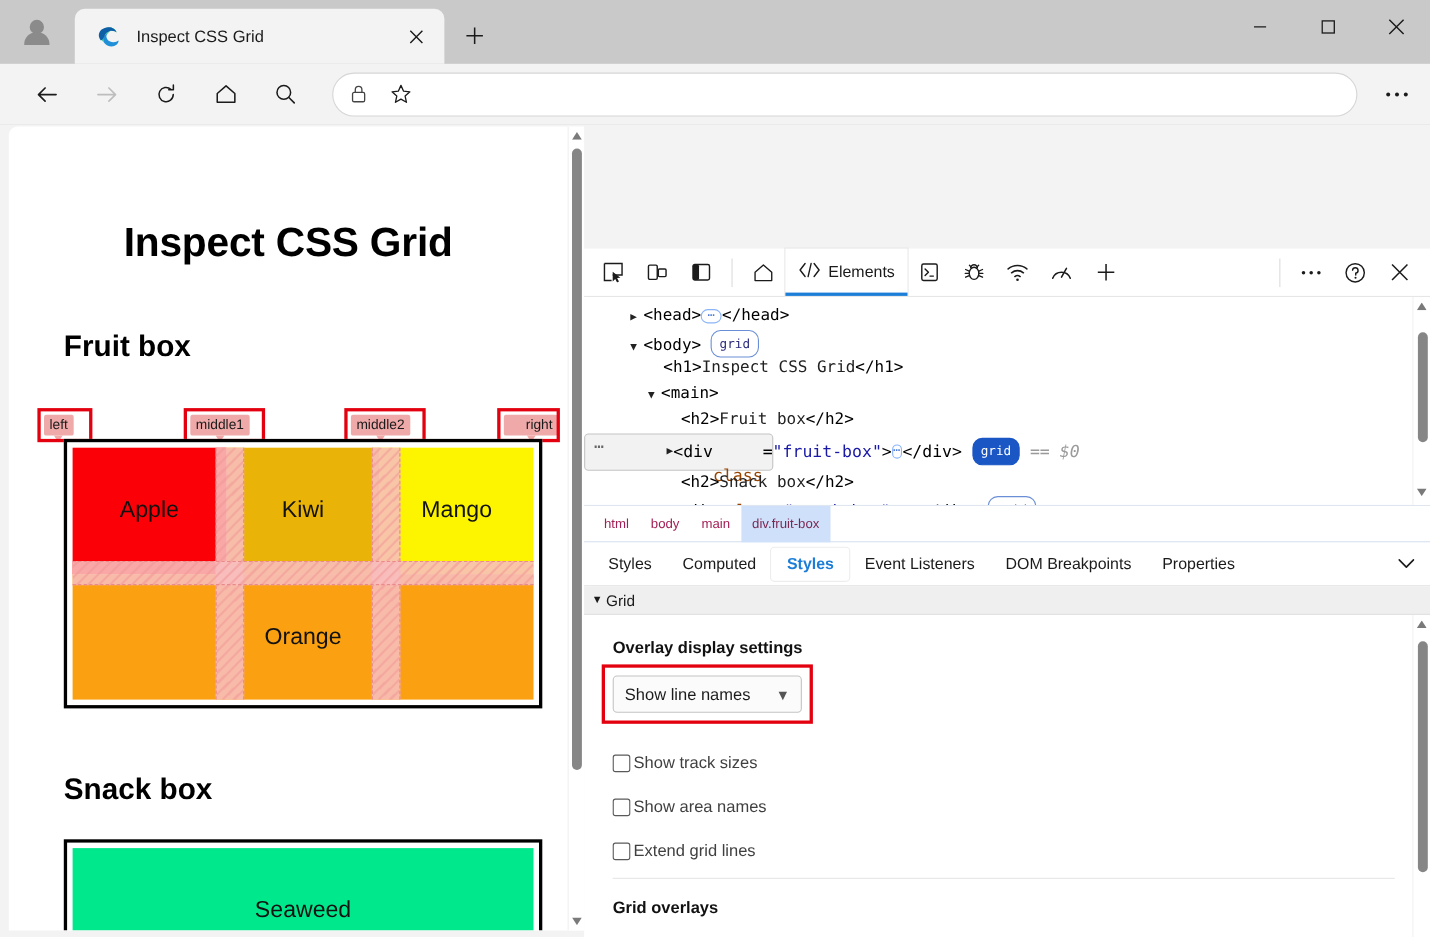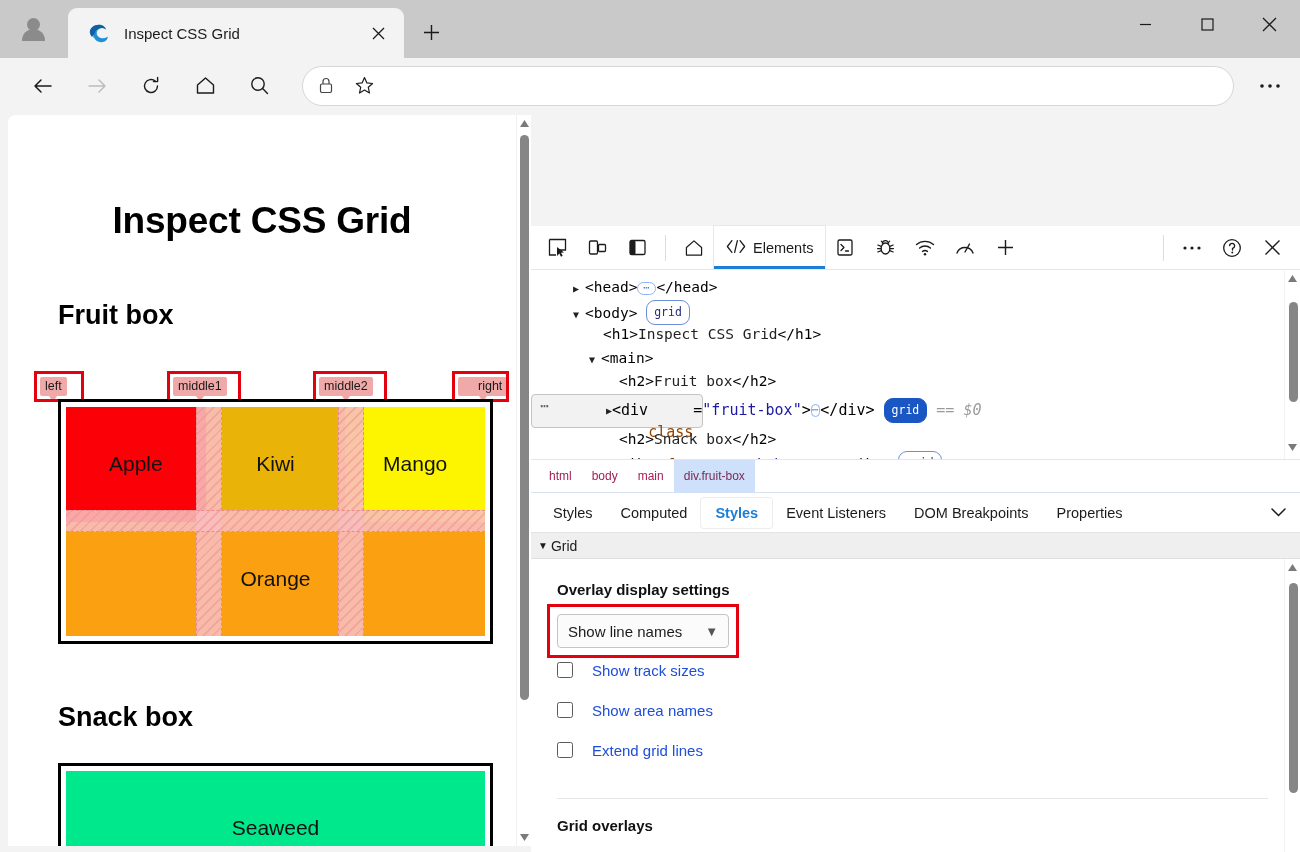--- a/index.html
+++ b/index.html
@@ -222,21 +222,21 @@
   .layout-body { position: relative; height: 415px; padding: 22px 0 0 26px; overflow: hidden; }
   .sec-title { font-size: 15px; font-weight: bold; color: #111; margin-bottom: 16px; }
   .select-wrap { position: relative; display: inline-block; margin-bottom: 14px; }
   .sel {
     width: 172px; height: 34px; border: 1px solid #c4c4c4; border-radius: 4px; background: #fbfbfb;
     display: flex; align-items: center; padding: 0 10px; font-size: 15px; color: #1b1b1b;
   }
   .sel .caret { margin-left: auto; font-size: 13px; color: #555; }
   .sel-annot { position: absolute; left: -10px; top: -10px; width: 192px; height: 54px; border: 3px solid #e3000f; }
 
-  .chk-row { display: flex; align-items: flex-start; gap: 19px; height: 40px; font-size: 15px; color: #1d4ed8; }
+  .chk-row { display: flex; align-items: flex-end; gap: 3px; height: 40px; font-size: 15px; color: #404040; }
   .cbox { width: 16px; height: 16px; border: 1.5px solid #5a5a5a; border-radius: 2.5px; background: #fff; flex:0 0 auto;}
 
   .divider { width: 100%; height: 1px; background: #e6e6e6; margin: 14px 0 0 0; }
   .ov-title { font-size: 15px; font-weight: bold; color: #111; margin: 18px 0 10px 0; }
   .ov-row { display: flex; align-items: center; height: 34px; font-size: 15px; }
   .showbtn { margin-left: 22px; width: 24px; height: 22px; display:flex; align-items:center; justify-content:center; flex:0 0 auto;}
 </style>
 </head>
 <body>
 

